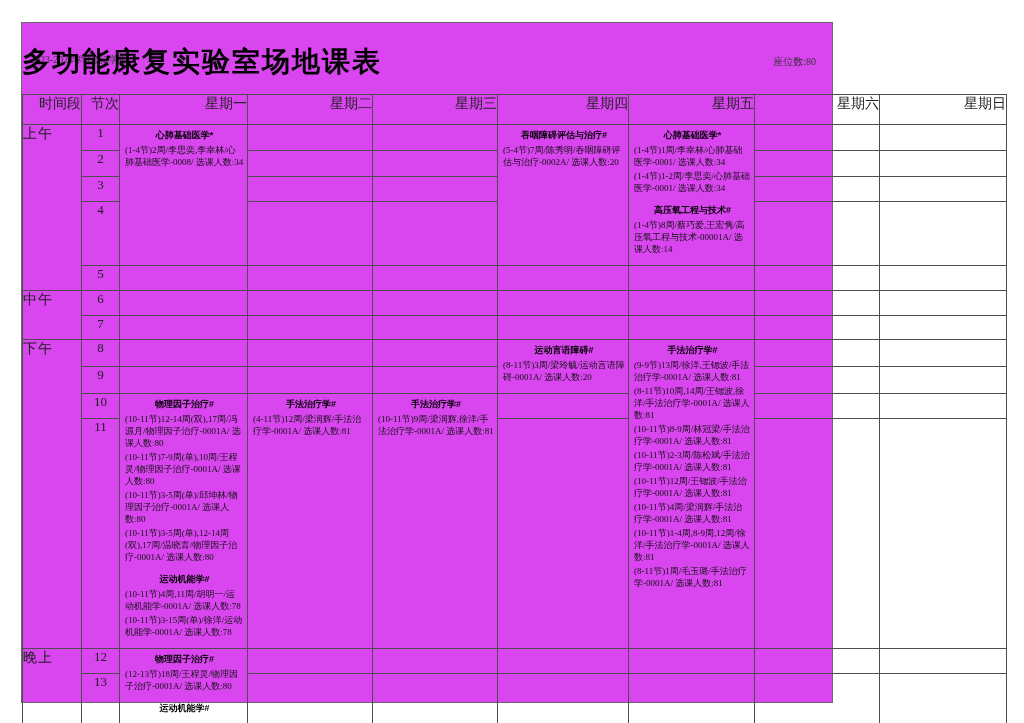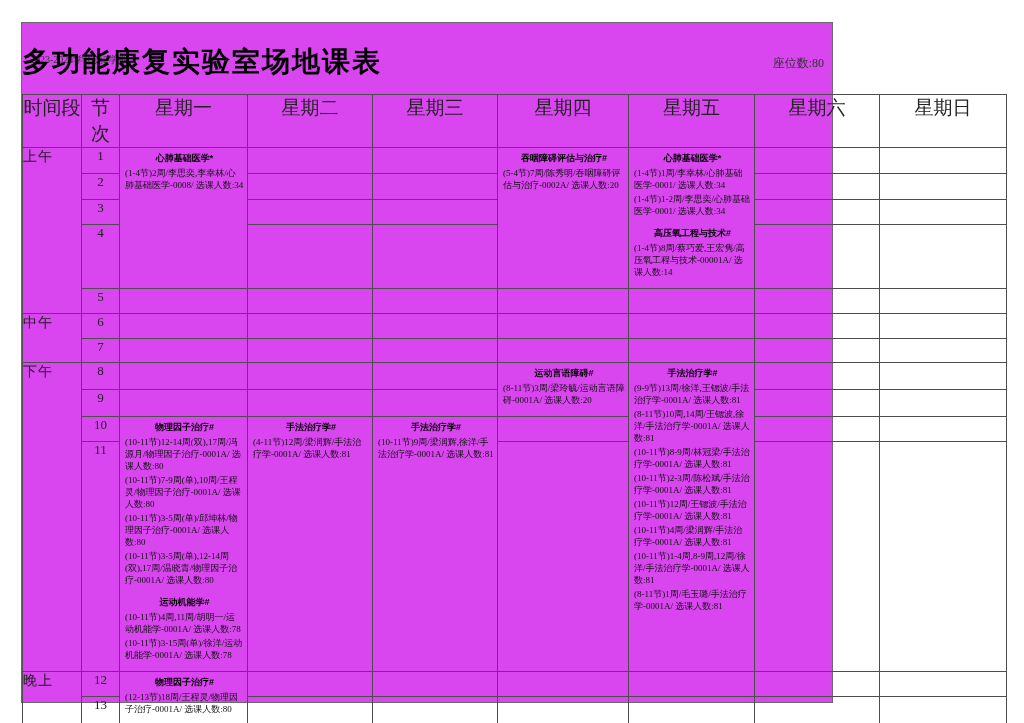--- a/index.html
+++ b/index.html
@@ -2,28 +2,28 @@
 <html><head>
 <meta charset="utf-8">
 <style>
   * { margin:0; padding:0; box-sizing:border-box; }
   html,body { width:1024px; height:723px; background:#ffffff; color:#1c1c1c;
               font-family:"Liberation Serif","DejaVu Serif",serif; }
   .page-frame { position:absolute; left:21px; top:22px; width:812px; height:681px;
                 border:1px solid #6a6a6a; background:#d946ef; }
   .header-band { position:relative; height:72px; }
   .semester { position:absolute; left:8px; top:30px; font-size:10px; color:#333; }
-  .seats { position:absolute; right:8px; top:32px; font-size:12px; color:#333; }
+  .seats { position:absolute; right:16px; top:32px; font-size:10px; color:#333; }
   .main-title { position:absolute; left:0; right:0; top:20px; text-align:left;
                 font-size:28px; font-weight:bold; letter-spacing:2px;
                 font-family:Liberation Serif, serif; color:#000; }
   table.timetable { border-collapse:collapse; table-layout:fixed; width:984px;
                     margin-top:-1px; }
   table.timetable td { border:1px solid #4d4d4d; overflow:hidden; vertical-align:top; }
-  td.day-h { text-align:center; vertical-align:middle; font-size:19px; color:#222; }
+  td.day-h { text-align:right; vertical-align:middle; font-size:14px; color:#222; }
   td.section-cell { text-align:left; vertical-align:middle; font-size:14px;
                     letter-spacing:1px; }
   td.period-cell { text-align:center; vertical-align:middle; font-size:13px; }
   td.course-cell { padding:4px 3px 0 5px; }
   .course { margin-bottom:10px; }
   .course-title { font-family:"Liberation Sans","DejaVu Sans",sans-serif;
                   font-weight:bold; font-size:9px; line-height:13px; color:#000;text-align:center; }
   .course-line { font-size:9px; line-height:12px; margin-top:2px; color:#111; }
   tr.h30{height:30px} tr.h25{height:25px} tr.h26{height:26px} tr.h24{height:24px}
   tr.h62{height:62px} tr.h220{height:220px} tr.h51{height:51px}

